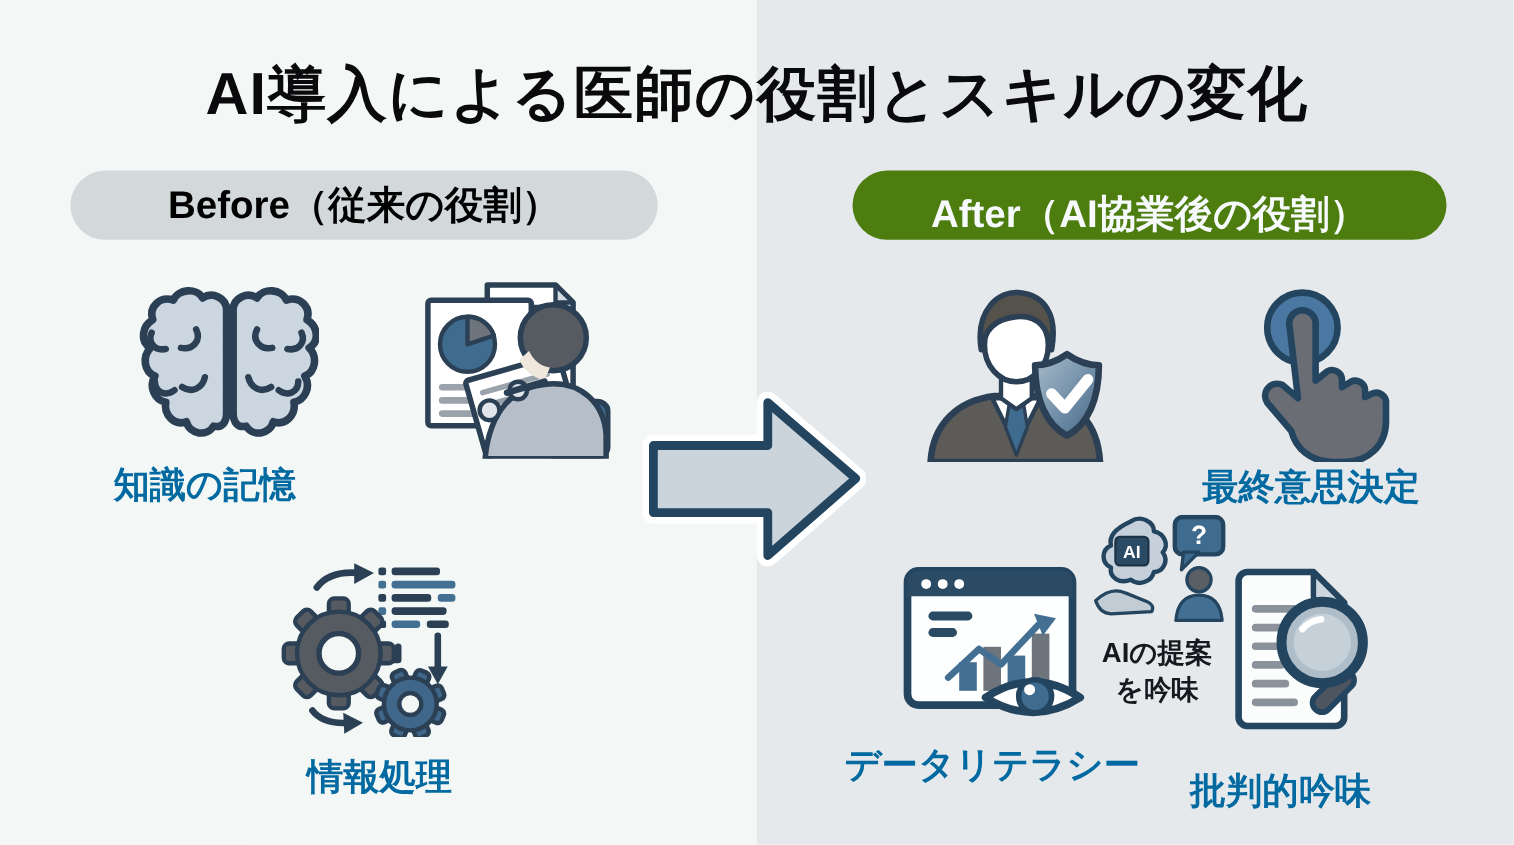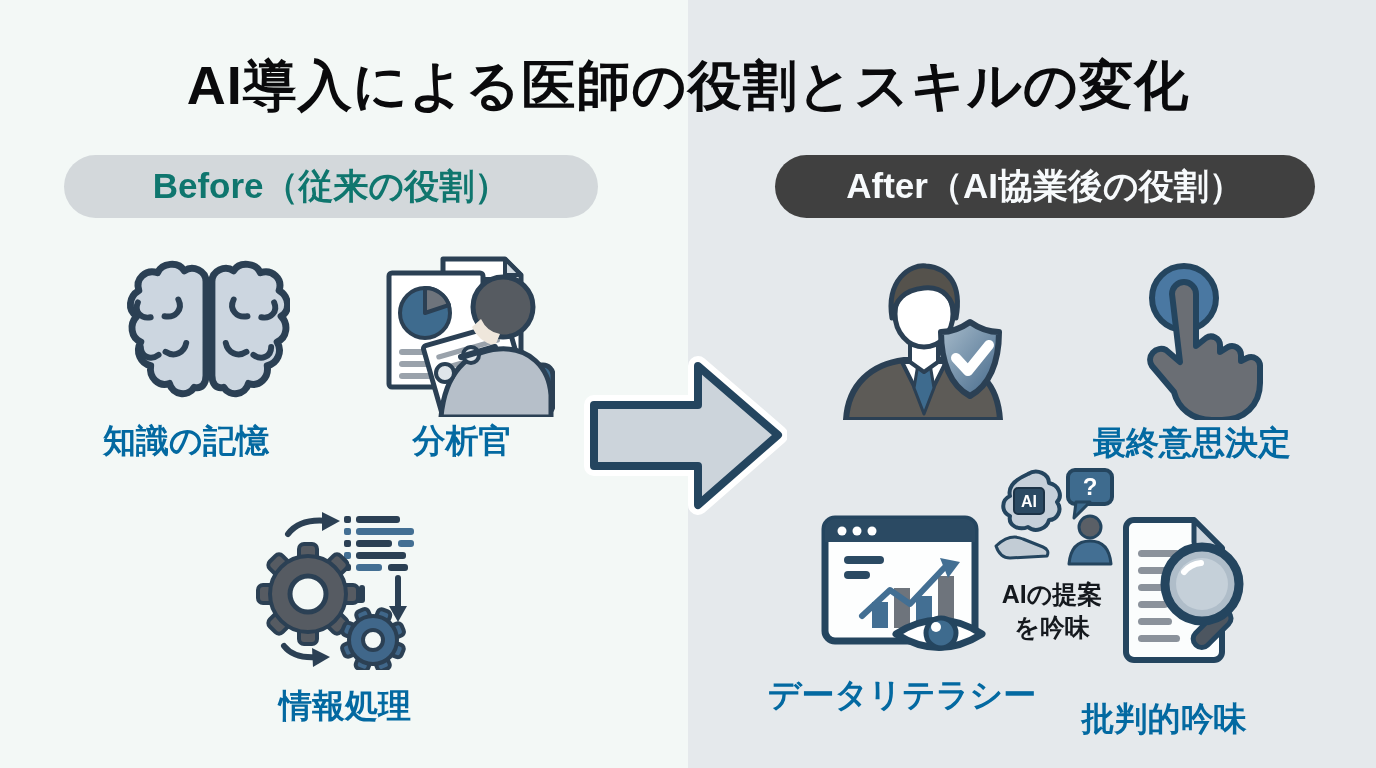--- a/index.html
+++ b/index.html
@@ -7,22 +7,22 @@
   body { font-family:"Liberation Sans","DejaVu Sans",sans-serif; }
   #canvas { position:relative; width:1376px; height:584px; background:#f3f8f6; }
   .bg-half { position:absolute; top:0; height:768px; }
   #bg-left  { left:0; width:688px; background:#f3f8f6; }
   #bg-right { left:688px; width:688px; background:#e5e9ec; }
   .title { position:absolute; top:50px; left:0; width:1376px; text-align:center;
            font-size:54px; font-weight:bold; color:#0a0a0c; letter-spacing:1px; }
   .pill { position:absolute; top:155px; height:63px; border-radius:32px;
           display:flex; align-items:center; justify-content:center;
           font-size:35px; font-weight:bold; }
-  #pill-before { left:64px; width:534px; background:#d3d8db; color:#0f766e; }
-  #pill-after  { left:775px; width:540px; background:#404040; color:#f7fafc; }
+  #pill-before { left:64px; width:534px; background:#d3d8db; color:#000000; }
+  #pill-after  { left:775px; width:540px; background:#4d7c0f; color:#f7fafc;align-items:flex-end; }
   .icon { position:absolute; }
   .icon svg { display:block; width:100%; height:100%; }
   .label { position:absolute; transform:translateX(-50%); white-space:nowrap;
            font-size:33px; font-weight:bold; color:#0369a1; }
   .caption { position:absolute; transform:translateX(-50%); white-space:nowrap;
              font-size:25px; font-weight:bold; color:#15191e; line-height:33px; text-align:center; }
 </style>
 </head>
 <body>
 
@@ -240,21 +240,20 @@
       <g transform="rotate(45 114 100)">
         <rect x="106" y="100" width="17" height="46" rx="8" fill="#4d5660" stroke="#24455f" stroke-width="5"></rect>
       </g>
       <circle cx="88" cy="72" r="37" fill="#afbdc9" stroke="#24455f" stroke-width="9"></circle>
       <circle cx="88" cy="72" r="26" fill="#c5d0d9"></circle>
       <path d="M70 60 a25 25 0 0 1 17 -9" fill="none" stroke="#ffffff" stroke-width="6" stroke-linecap="round"></path>
     </svg>
   </div>
 
   <div class="label" style="left:186px; top:419px;">知識の記憶</div>
-  <div class="label" style="left:462px; top:419px;">分析官</div>
   <div class="label" style="left:345px; top:684px;">情報処理</div>
 
   <div class="label" style="left:902px; top:673px;">データリテラシー</div>
   <div class="label" style="left:1192px; top:421px;">最終意思決定</div>
   <div class="label" style="left:1164px; top:673px;margin-top:24px;">批判的吟味</div>
 
   <div class="caption" style="left:1052px; top:578px;">AIの提案</div>
   <div class="caption" style="left:1052px; top:611px;">を吟味</div>
 
 </div>

